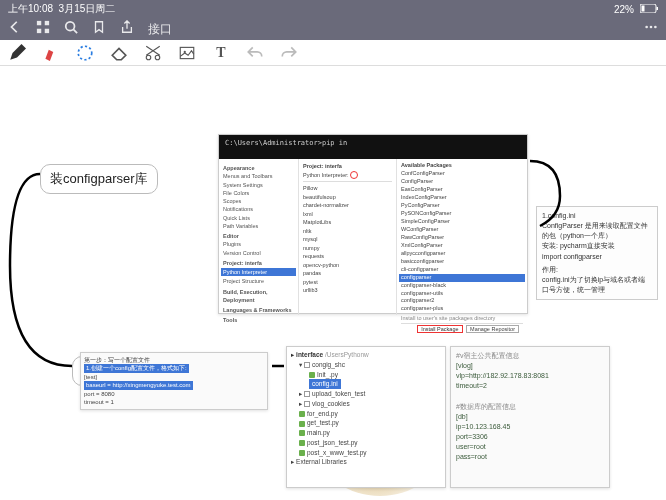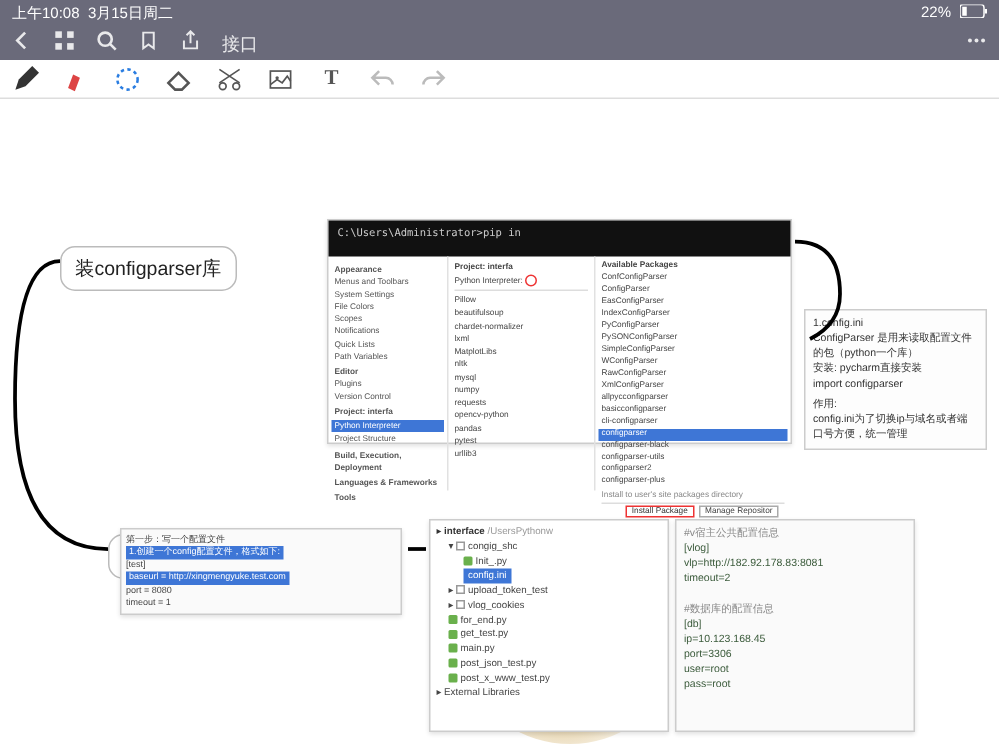--- a/index.html
+++ b/index.html
@@ -11,21 +11,21 @@
 .title-center{flex:1;text-align:left;font-size:12px}
 .tool-bar{height:26px;background:#fff;border-bottom:1px solid #ddd;display:flex;align-items:center;padding:0 8px;gap:16px}
 .tool-bar span{display:inline-flex;align-items:center;justify-content:center;width:18px;height:18px}
 .canvas{position:absolute;top:66px;left:0;right:0;bottom:0;background:#fff}
 .big-title{position:absolute;top:-48px;right:8px;z-index:20;font-size:64px;font-weight:900;line-height:.95;color:#2dbb3a;text-shadow:-3px -3px 0 #fff,3px -3px 0 #fff,-3px 3px 0 #fff,3px 3px 0 #fff,-4px 0 0 #064f10,4px 0 0 #064f10,0 4px 0 #064f10,0 -4px 0 #064f10;letter-spacing:-2px}
 .big-title .line2{padding-left:30px}
 .label-box{position:absolute;background:#fff;border:1px solid #bbb;border-radius:10px;padding:5px 9px;font-size:13px;color:#222}
 .curve{position:absolute;z-index:1}
 .curve path{stroke:#000;stroke-width:2.5;fill:none}
 .shot{position:absolute;background:#fff;border:1px solid #ccc;font-size:6px;box-shadow:0 1px 3px rgba(0,0,0,.12)}
-.shot1{top:80px;left:218px;width:310px;height:150px}
+.shot1{top:68px;left:218px;width:310px;height:180px}
 .shot1 .term{height:24px;background:#111;color:#ccc;padding:4px 6px;font-family:monospace;font-size:7px}
 .shot1 .prefs{display:flex;height:156px}
 .shot1 .sidebar{width:80px;border-right:1px solid #e1e1e1;padding:3px 4px;font-size:5.5px;line-height:1.5;color:#555}
 .shot1 .sidebar .hdr{font-weight:700;margin-top:2px}
 .shot1 .sidebar .sel{background:#3e76d6;color:#fff;padding:0 2px;margin:1px -2px}
 .shot1 .mid{width:98px;padding:3px 4px;border-right:1px solid #e1e1e1;font-size:5.5px;line-height:1.55;color:#444}
 .shot1 .mid .red-circle{display:inline-block;border:1.5px solid #e33;border-radius:50%;width:8px;height:8px;vertical-align:middle}
 .shot1 .right{flex:1;padding:3px 4px;font-size:5.5px;line-height:1.45;color:#444}
 .shot1 .right .sel{background:#3e76d6;color:#fff;padding:0 2px;margin:0 -2px}
 .shot1 .btns{border-top:1px solid #ddd;padding:2px 4px;text-align:right;font-size:5.5px}

